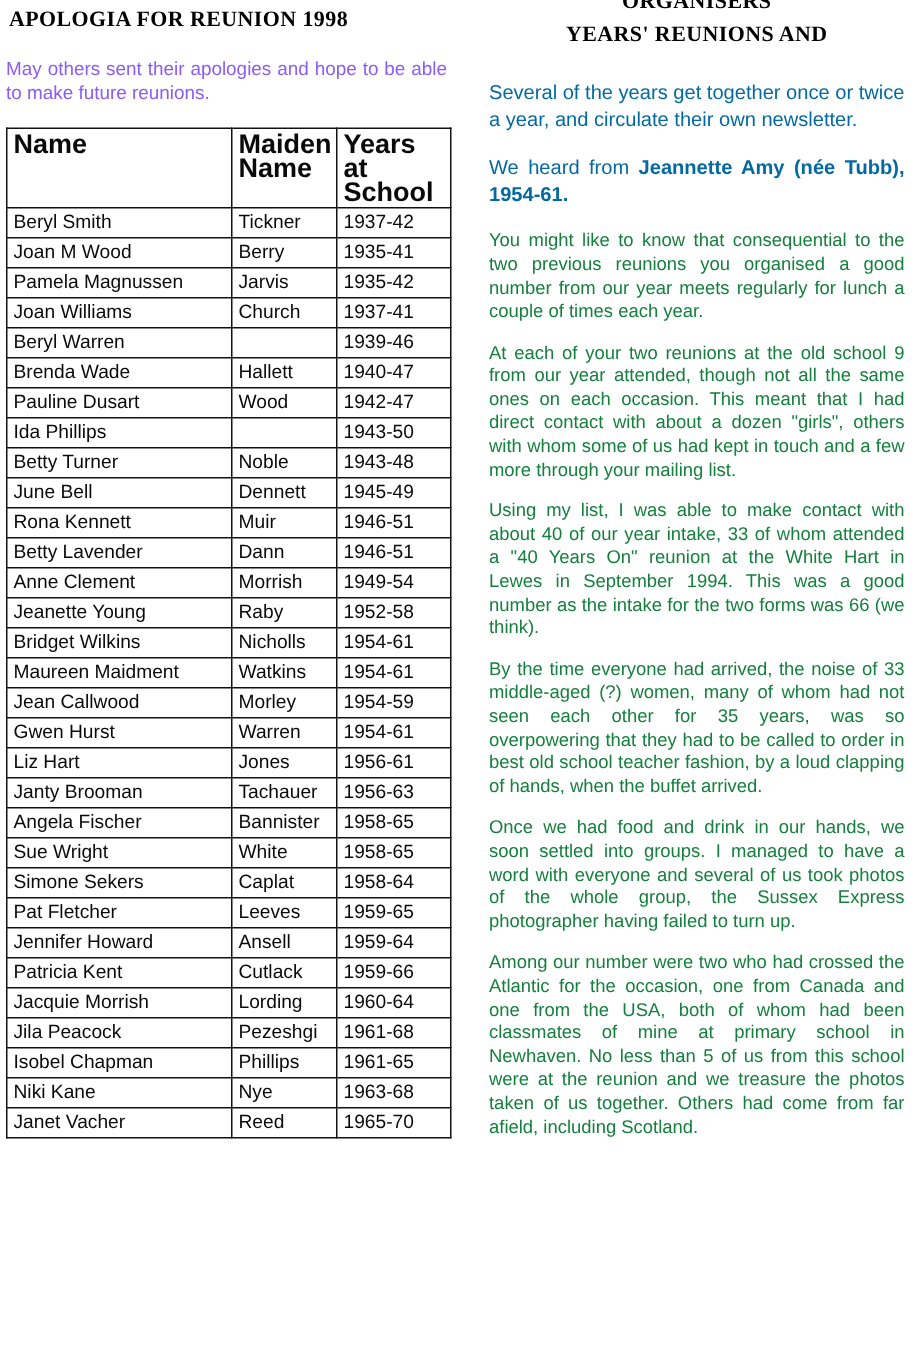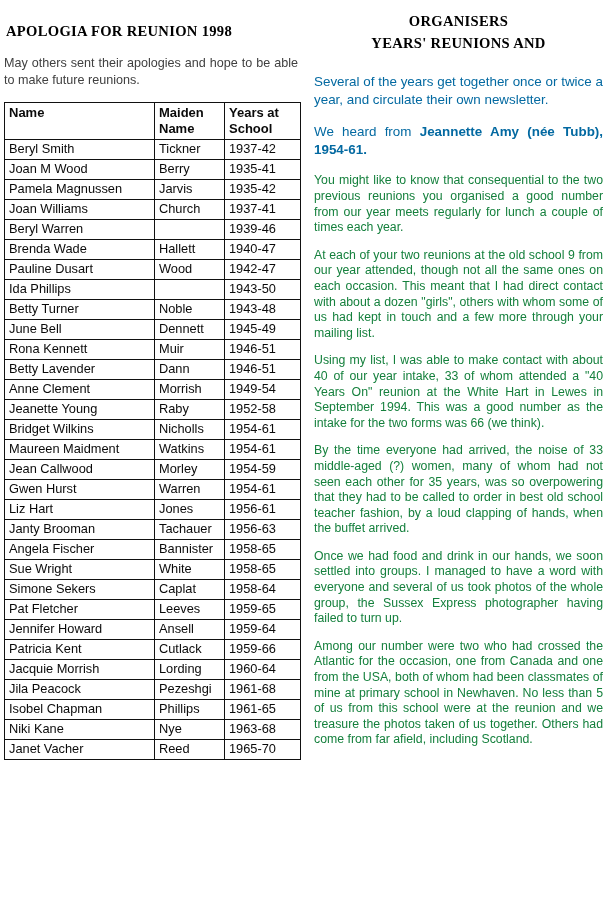--- a/index.html
+++ b/index.html
@@ -14,21 +14,22 @@
     font-family: "Liberation Sans", sans-serif;
     color: #0a0a0a;
     overflow: hidden;
   }
   .page {
     position: relative;
     width: 611px;
     height: 760px;
     display: flex;
     flex-direction: row;
-    align-items: flex-end;
+    align-items: center;
+    gap: 12px;
   }
   .col-left {
     width: 306px;
     padding: 0 8px 0 4px;
     box-sizing: border-box;
   }
   .col-right {
     width: 305px;
     padding: 0 8px 0 8px;
     box-sizing: border-box;
@@ -50,21 +51,21 @@
     text-align: left;
     padding-left: 2px;
   }
 
   
   p.body {
     font-size: 12.6px;
     line-height: 16.3px;
     text-align: justify;
     margin: 0 0 13px 0;
-    color: #404040;
+    color: #8b5cf6;
     -webkit-hyphens: none;
     hyphens: none;
   }
   p.body.first-left {
     margin-top: 15px;
     margin-bottom: 14px;
   }
   p.lead {
     font-size: 13.4px;
     line-height: 18.2px;
@@ -96,21 +97,21 @@
     border: 1px solid #111;
     padding: 1px 4px 2px 4px;
     font-size: 12.8px;
     line-height: 16px;
     vertical-align: top;
     text-align: left;
     background: #fff;
   }
   table.apologia th {
     font-weight: bold;
-    font-size: 13px;
+    font-size: 18px;
     line-height: 16px;
     padding-top: 2px;
     padding-bottom: 2px;
   }
   col.c-name   { width: 150px; }
   col.c-maiden { width: 70px;  }
   col.c-years  { width: 76px;  }
   td.cell-name   { white-space: normal; }
   td.cell-maiden { white-space: normal; }
   td.cell-years  { white-space: nowrap; }

